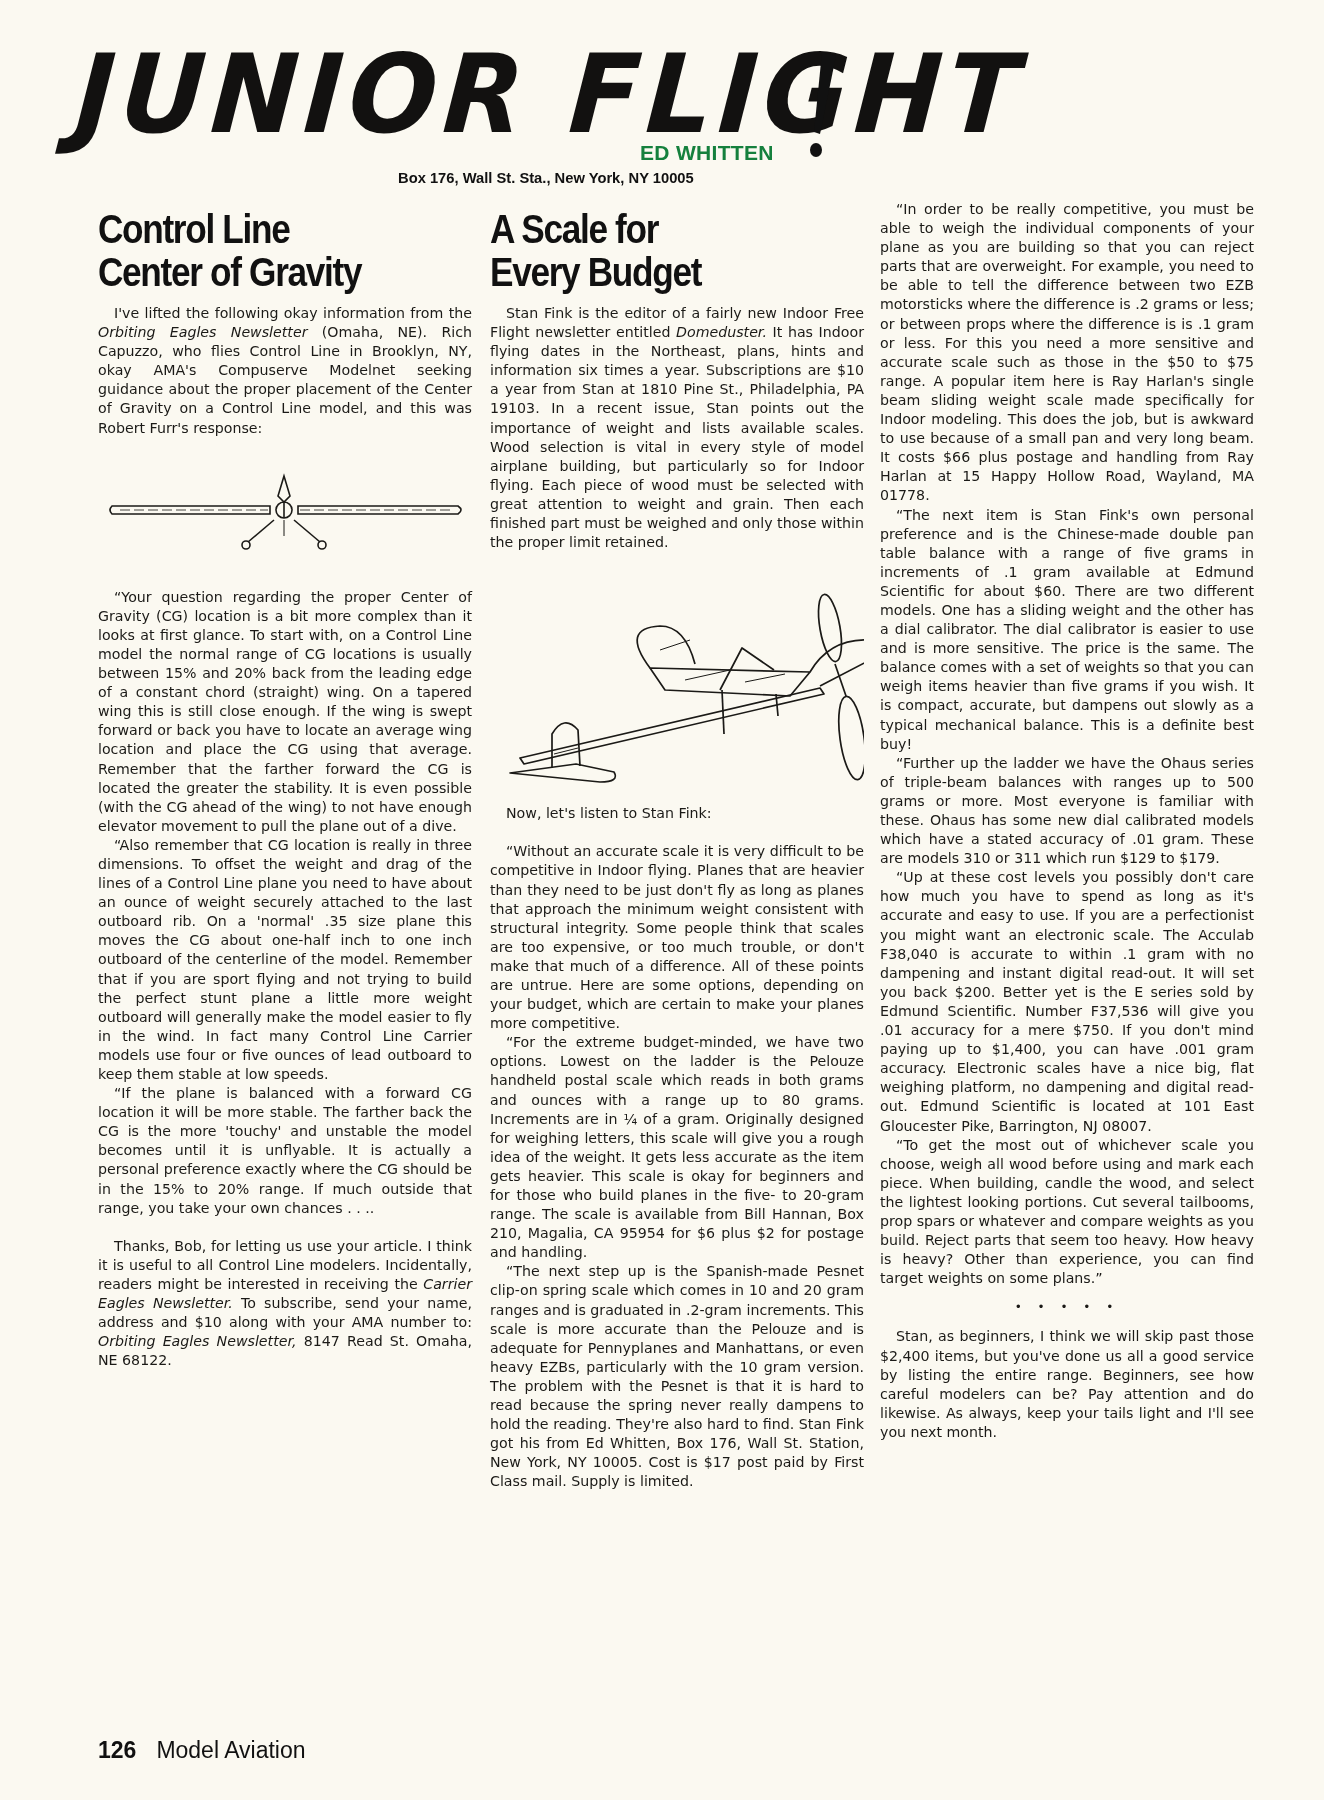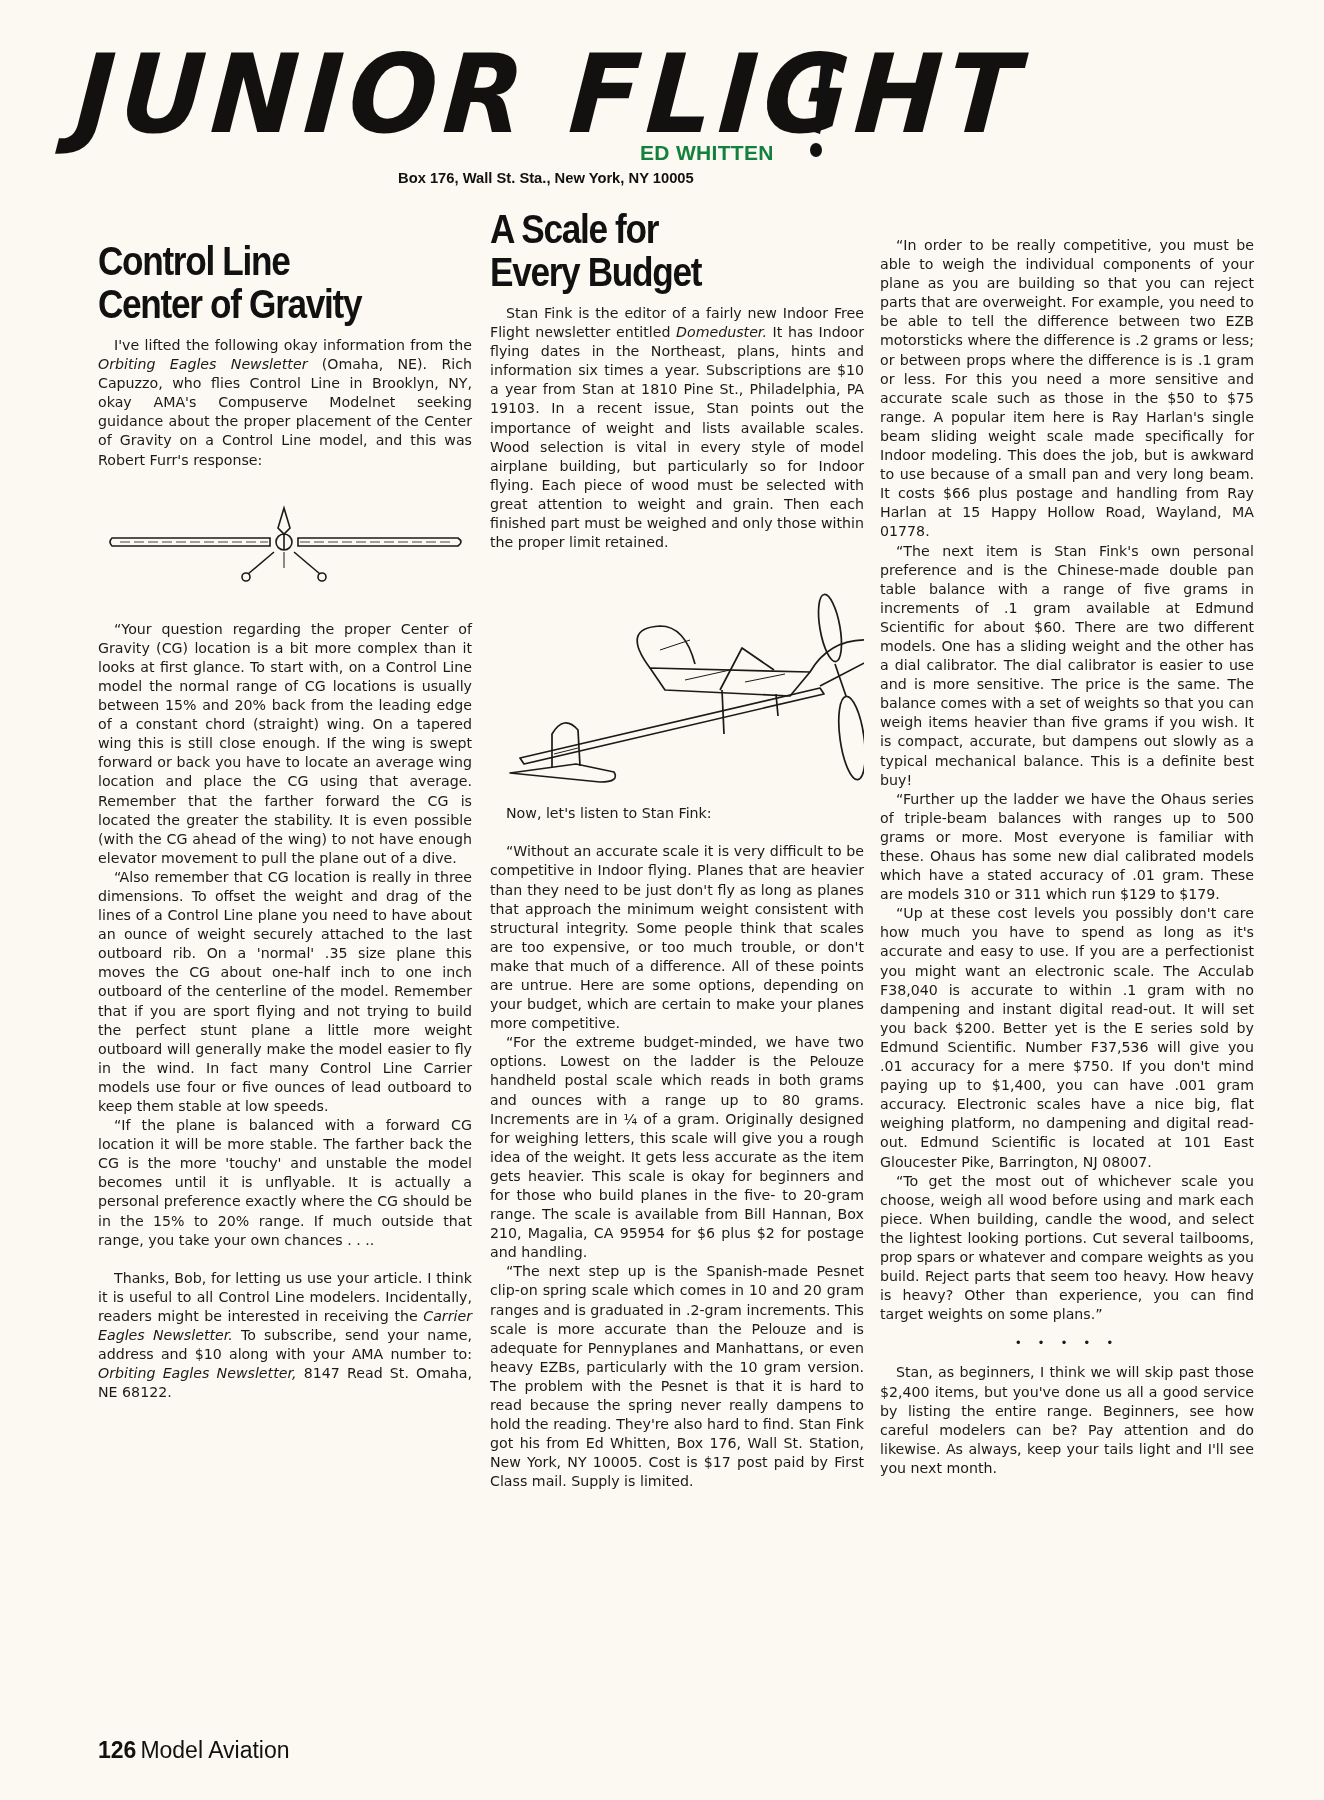--- a/index.html
+++ b/index.html
@@ -25,37 +25,37 @@
   .address {
     position:absolute; left:398px; top:169px; font-family:"Liberation Sans", sans-serif;
     font-weight:bold; font-size:15.5px; color:#111; transform:scaleX(0.95); transform-origin:left top;
   }
   .col {
     position:absolute; top:208px; width:374px;
     font-family:"DejaVu Sans", sans-serif; font-size:14.2px; line-height:19.1px;
     text-align:justify; hyphens:manual;
   }
   .col p { margin:0; text-indent:16px; }
-  .col1 { left:98px;margin-top:32px; }
+  .col1 { left:98px; }
   .col2 { left:490px; }
-  .col3 { left:880px; top:200px;margin-top:36px; }
+  .col3 { left:880px; top:200px; }
   h2 {
     margin:0 0 10px 0; font-family:"Liberation Sans", sans-serif; font-weight:bold;
     font-size:40px; line-height:43px; letter-spacing:-1.5px; color:#111;
     transform:scaleX(0.88); transform-origin:left top; white-space:nowrap;
   }
   .gap { height:19px; }
   .fig1 { display:block; width:374px; height:110px; margin:18px 0 22px 0; }
   .fig2 { display:block; width:374px; height:220px; margin:16px 0 16px 0; }
   .stars { text-align:center; text-indent:0 !important; letter-spacing:6px; margin:10px 0 10px 0 !important; font-size:12px; }
   .folio {
     position:absolute; left:98px; top:1737px; font-family:"Liberation Sans", sans-serif;
     font-size:23px; color:#111;
   }
-  .folio .pg { font-weight:bold; margin-right:4px; }
+  .folio .pg { font-weight:bold; margin-right:20px; }
   i { font-style:italic; }
 </style>
 </head>
 <body>
 
 <div class="masthead">
   <div class="title">
     <span>JUNIOR</span><span class="w2">FLIGHT</span>
   </div>
   <svg class="bang" viewBox="0 0 26 110">

